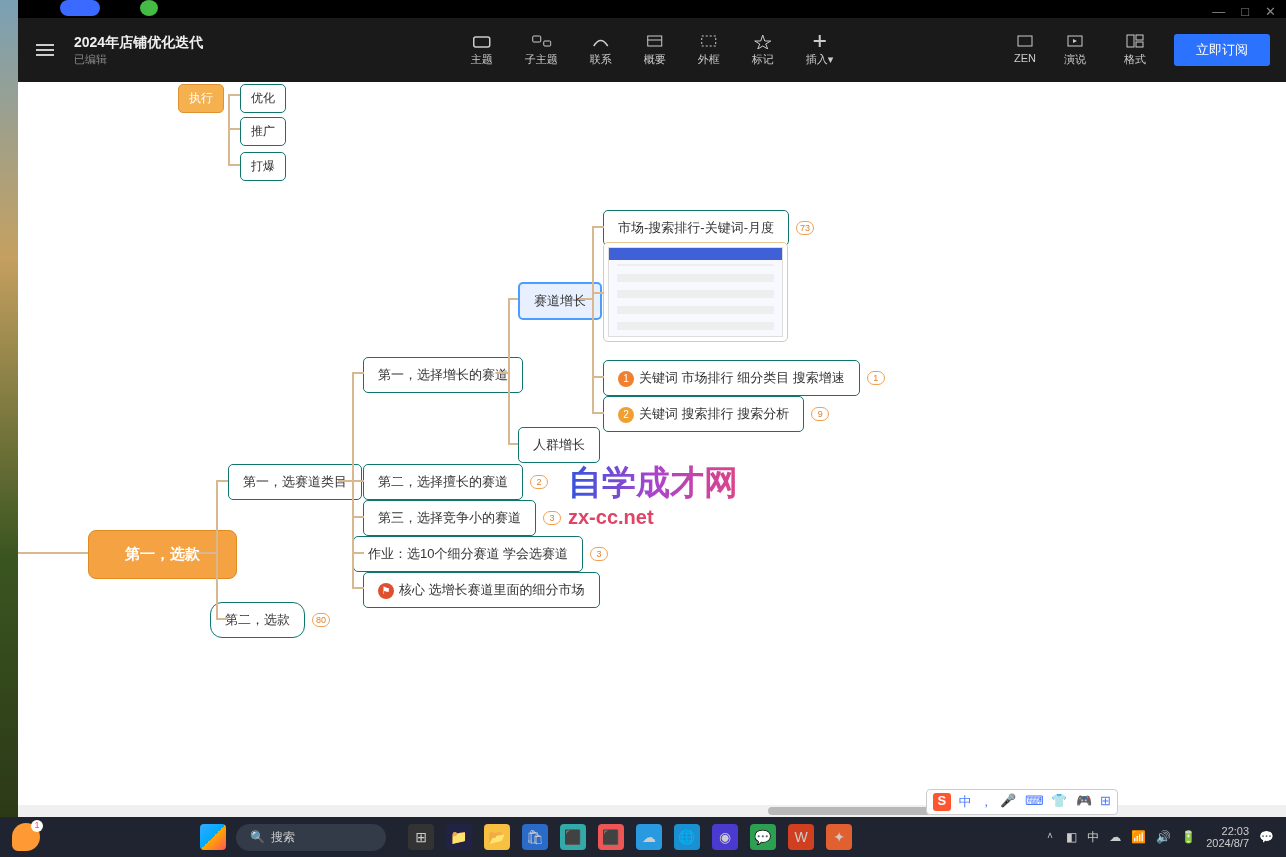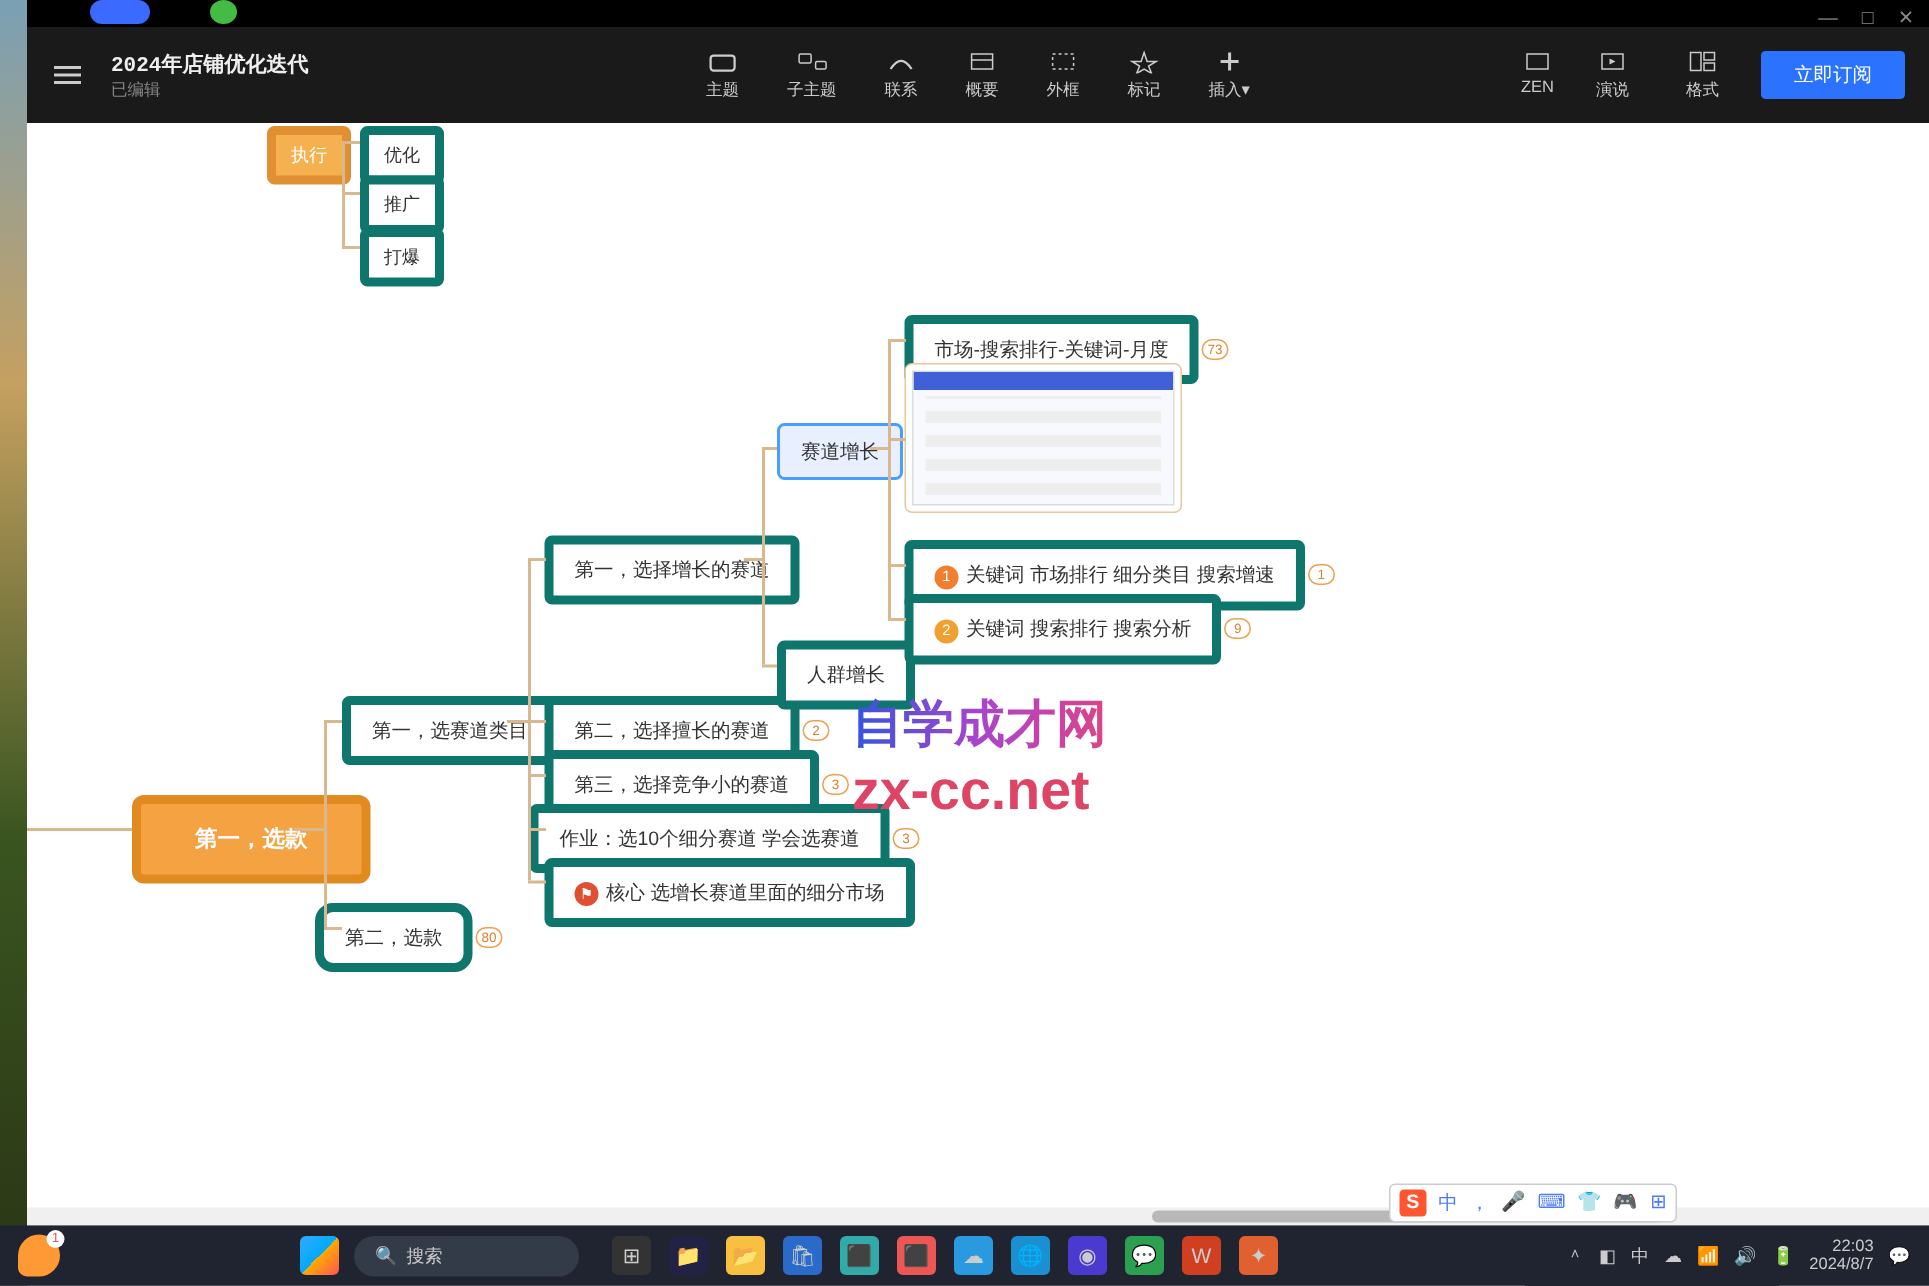--- a/index.html
+++ b/index.html
@@ -6,57 +6,57 @@
   body { font-family: "Microsoft YaHei", sans-serif; background: #000; overflow: hidden; width: 1286px; height: 857px; position: relative; }
   
   
   .desktop-left { position: absolute; left:0; top:0; width:18px; height:100%; background: linear-gradient(#7aa0b5 0%, #c5a060 30%, #3a5520 65%, #2a3515 100%); z-index:0;}
   
   
   .app { position: absolute; left: 18px; top: 18px; right: 0; bottom: 40px; background: #fff; display:flex; flex-direction:column;}
   .topbar { background: #1a1a1a; color:#ddd; height:64px; display:flex; align-items:center; padding:0 12px; position:relative;}
   .menu-icon { cursor:pointer; padding:6px;}
   .menu-icon div{width:18px;height:2px;background:#ccc;margin:3px 0;}
-  .title-block { margin-left:14px;font-family:Liberation Mono, monospace;}
+  .title-block { margin-left:14px;}
   .title { font-size:14px; font-weight:bold; color:#eee;}
   .status { font-size:11px; color:#888;}
   .toolbar { display:flex; gap:32px; position:absolute; left:50%; transform:translateX(-50%);}
   .tb-item { text-align:center; cursor:pointer; font-size:11px; color:#ccc;}
   .tb-item svg{display:block;margin:0 auto 3px;}
   .toolbar-right { display:flex; gap:28px; position:absolute; right:200px;}
   .toolbar-far { display:flex; gap:28px; align-items:center; position:absolute; right:16px;}
   .subscribe-btn { background:#2b73ff; color:#fff; border:none; padding:7px 22px; font-size:13px; border-radius:3px; cursor:pointer;}
   .window-ctrl { position:absolute; top:-14px; right:10px; display:flex; gap:16px; color:#888; font-size:13px;}
   .window-ctrl span{cursor:pointer;}
   
   
   .canvas { flex:1; background:#fff; position:relative; overflow:hidden;}
   .scroll-h { position:absolute; bottom:0; left:0; right:0; height:12px; background:#f0f0f0;}
   .scroll-h .thumb{position:absolute; left:750px; width:340px; top:2px; height:8px; background:#b8b8b8; border-radius:4px;}
   
   
-  .node { position:absolute; padding:8px 14px; background:#fff; border:6px solid #0f766e; border-radius:5px; font-size:13px; color:#333; white-space:nowrap;}
+  .node { position:absolute; padding:8px 14px; background:#fff; border:1px solid #0f766e; border-radius:5px; font-size:13px; color:#333; white-space:nowrap;}
   .node.root { background:#f5a243; border-color:#e08a20; color:#fff; font-weight:bold; padding:14px 36px; font-size:15px; border-radius:8px;}
   .node.selected { border:2px solid #4a9eff; background:#e8f0ff;}
   .node.small { padding:5px 10px; font-size:12px;}
   .badge { display:inline-flex; width:16px; height:16px; background:#f08030; color:#fff; border-radius:50%; font-size:10px; align-items:center; justify-content:center; margin-right:5px;}
   .badge.b2 { background:#f0a030;}
   .count-badge { position:absolute; right:-26px; top:50%; transform:translateY(-50%); width:18px; height:14px; border:1px solid #f0a050; border-radius:8px; font-size:9px; color:#e08030; text-align:center; line-height:12px;}
   .imgnode { position:absolute; width:185px; height:100px; border:1px solid #e8c89a; border-radius:5px; background:#fff; padding:4px;}
   .imgnode .thumb-img{width:100%;height:100%;background:linear-gradient(#4060d8 0 12px,#f8f8ff 12px 100%);border:1px solid #ddd;position:relative;}
   .imgnode .thumb-img::after{content:"";position:absolute;left:8px;top:16px;right:8px;bottom:6px;background:repeating-linear-gradient(0deg,#eee 0 8px,transparent 8px 16px);}
   
   
   .conn { position:absolute; border:0; border-top:2px solid #d8b890;}
   .conn.v { border-top:none; border-left:2px solid #d8b890;}
   
   
   .wm { position:absolute; left:550px; top:378px; text-align:left; pointer-events:none;}
   .wm .l1{font-size:34px; font-weight:bold; background:linear-gradient(90deg,#3355dd,#aa44cc,#dd4488);-webkit-background-clip:text;color:transparent;}
-  .wm .l2{font-size:37px; color:#dd4466; font-weight:bold;}
+  .wm .l2{font-size:20px; color:#dd4466; font-weight:bold;}
   
   
   .taskbar { position:absolute; left:0; right:0; bottom:0; height:40px; background:#1f2430; display:flex; align-items:center; color:#ccc; font-size:12px;}
   .taskbar .start{margin-left:200px;display:flex;align-items:center;gap:10px;}
   .taskbar .search{background:#333a48;border-radius:16px;padding:5px 14px;display:flex;align-items:center;gap:6px;width:150px;}
   .taskbar .apps{display:flex;gap:12px;margin-left:12px;}
   .taskbar .appicon{width:26px;height:26px;border-radius:4px;display:flex;align-items:center;justify-content:center;font-size:14px;}
   .taskbar .tray{margin-left:auto;display:flex;align-items:center;gap:10px;margin-right:12px;}
   .taskbar .clock{text-align:right;line-height:1.1;font-size:11px;}
   

